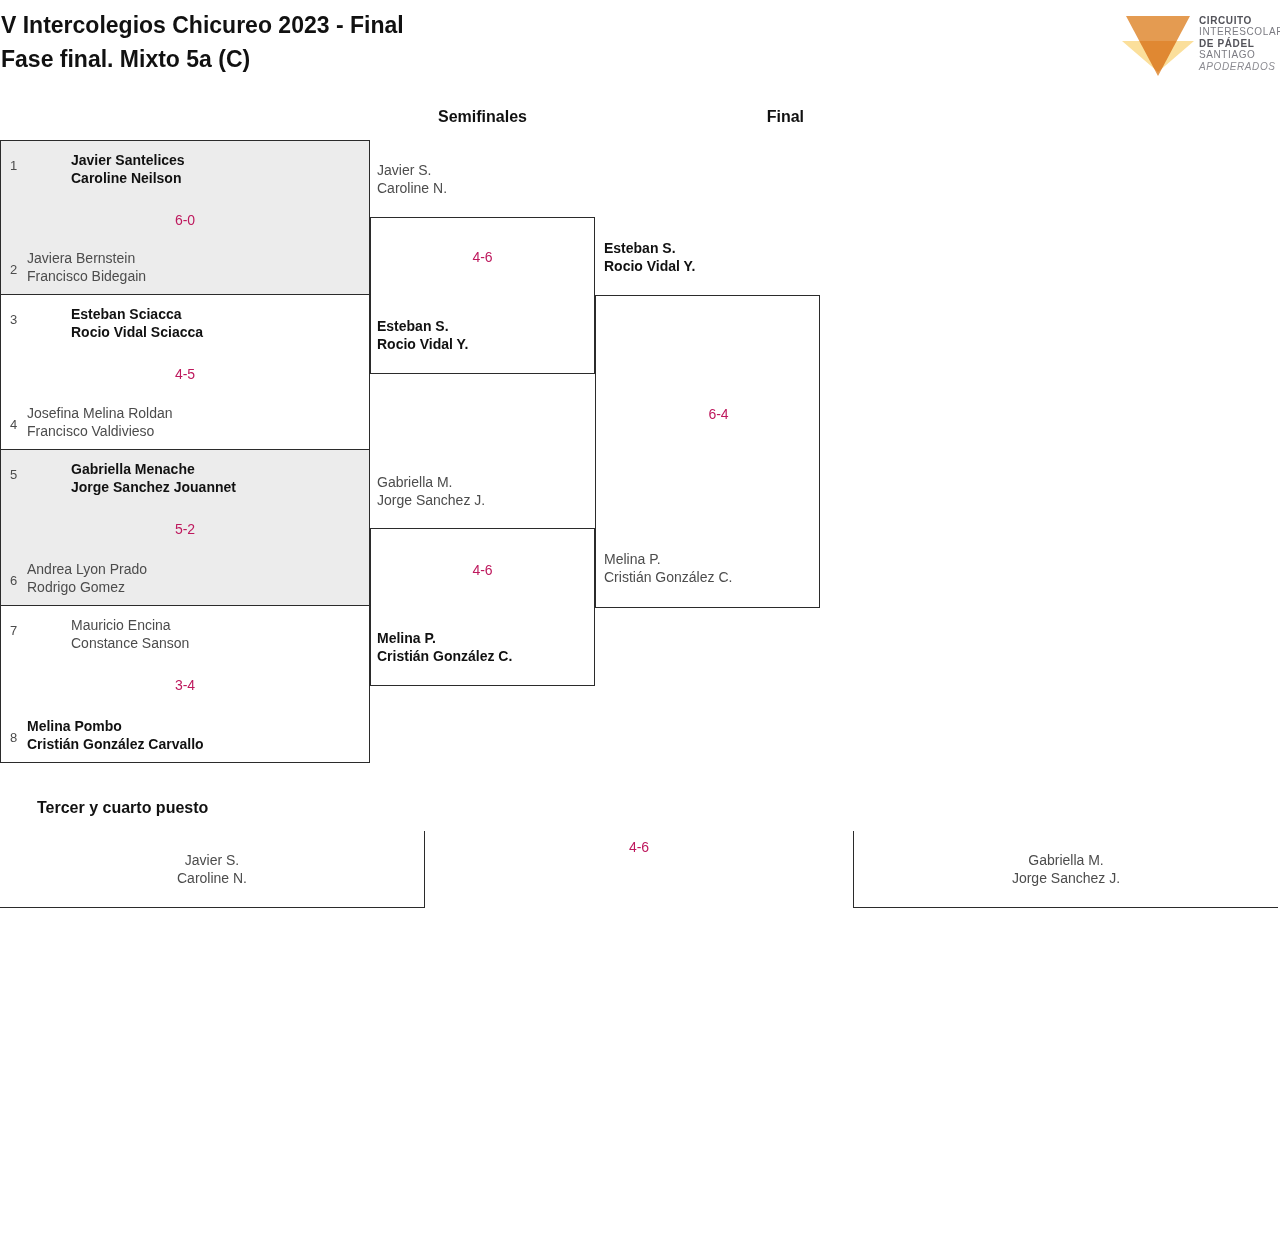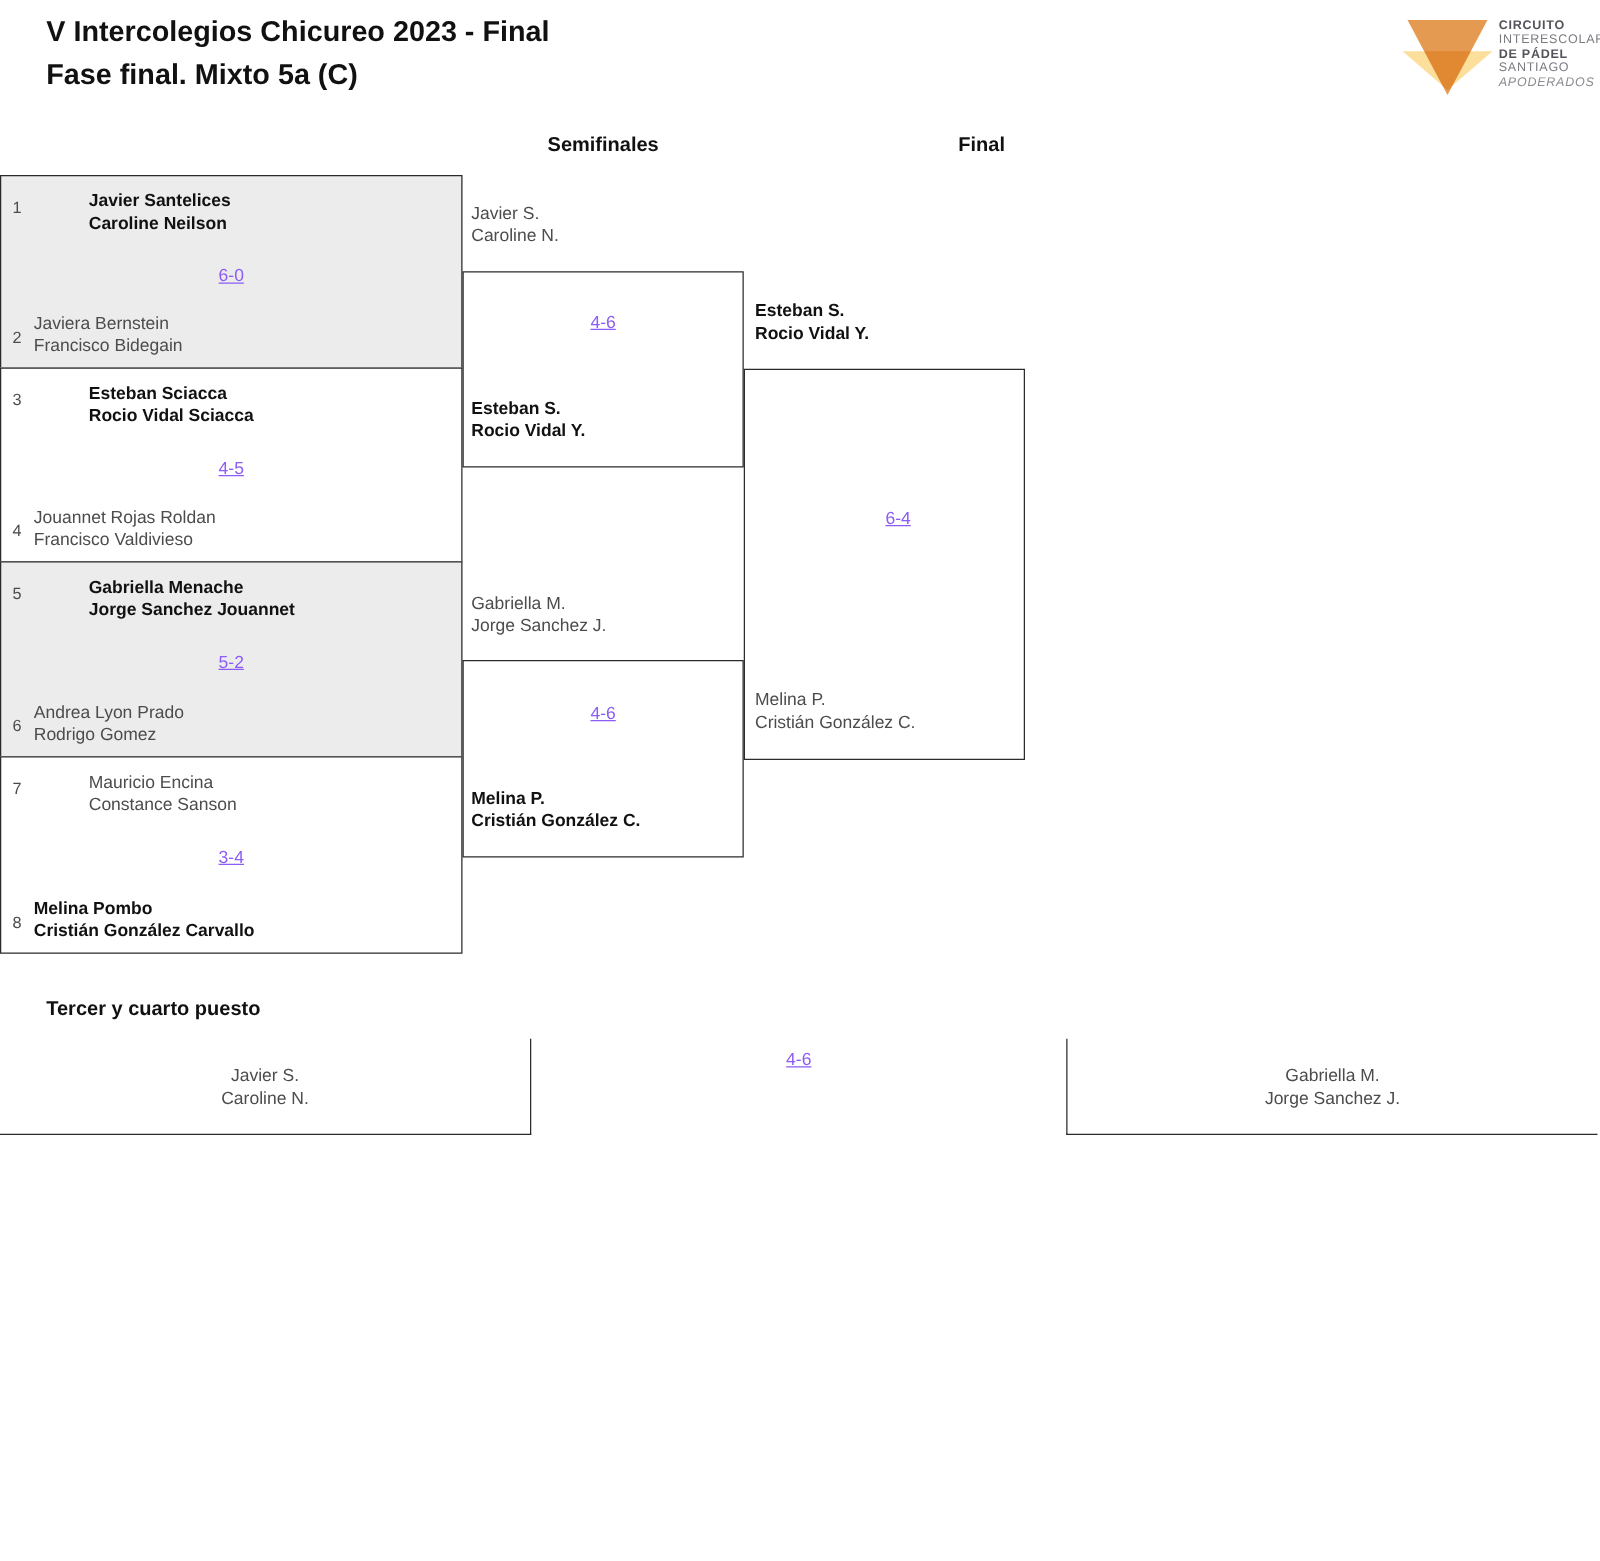--- a/index.html
+++ b/index.html
@@ -2,21 +2,21 @@
 <html><head>
 <meta charset="utf-8">
 <style>
   html,body{margin:0;padding:0;background:#fff;}
   .page{
     position:relative;width:1280px;height:1249px;background:#fff;overflow:hidden;
     font-family:"Liberation Sans",sans-serif;color:#111;
   }
   .abs{position:absolute;}
   
-  .title{left:1px;top:8px;font-size:23px;font-weight:bold;line-height:34px;color:#111;white-space:pre;margin-left:36px;}
+  .title{left:1px;top:8px;font-size:23px;font-weight:bold;line-height:34px;color:#111;white-space:pre;}
   .logo-icon{left:1122px;top:13px;width:72px;height:64px;}
   .logo-text{left:1199px;top:15px;font-size:10px;line-height:11.4px;letter-spacing:.6px;white-space:nowrap;}
   .logo-text .b{font-weight:bold;color:#53535a;}
   .logo-text .r{color:#7b7b82;}
   .logo-text .i{font-style:italic;color:#8b8b91;}
   
   .colhead{top:108px;height:22px;font-size:16px;font-weight:600;text-align:center;color:#111;}
   .ch1{left:0;width:370px;}
   .ch2{left:370px;width:225px;}
   .ch3{left:579px;width:225px;text-align:right;}
@@ -27,21 +27,21 @@
   .qf3{top:449px;height:157px;background:#ececec;}
   .qf4{top:605px;height:158px;background:#fff;}
   .seed{position:absolute;left:9px;width:16px;font-size:13px;color:#4c4c4c;}
   .seed.t{top:17px;}
   .seed.b{bottom:17px;}
   .pair{position:absolute;left:26px;font-size:14px;line-height:18px;}
   .pair.t{top:10px;margin-left:44px;}
   .pair.b{bottom:9px;}
   .w{font-weight:bold;color:#111;}
   .l{font-weight:normal;color:#4c4c4c;}
-  .score{font-size:14px;color:#8b5cf6;text-align:center;text-decoration:underline;}
+  .score{font-size:14px;color:#be185d;text-align:center;}
   .qf .score{position:absolute;left:0;right:0;top:71px;}
   
   .rect{border:1px solid #2b2b2b;box-sizing:border-box;background:transparent;}
   .sf1{left:370px;top:217px;width:225px;height:157px;}
   .sf2{left:370px;top:528px;width:225px;height:158px;}
   .fin{left:595px;top:295px;width:225px;height:313px;}
   .lbl{font-size:14px;line-height:18px;white-space:nowrap;}
   .sfscore{left:370px;width:225px;}
   .fscore{left:595px;width:225px;}
   
@@ -90,21 +90,21 @@
 
   <div class="abs qf qf2">
     <div class="seed t">3</div>
     <div class="pair t w">
       <div>Esteban Sciacca</div>
       <div>Rocio Vidal Sciacca</div>
     </div>
     <div class="score">4-5</div>
     <div class="seed b">4</div>
     <div class="pair b l">
-      <div>Jouannet Rojas Roldan</div>
+      <div>Josefina Melina Roldan</div>
       <div>Francisco Valdivieso</div>
     </div>
   </div>
 
   <div class="abs qf qf3">
     <div class="seed t">5</div>
     <div class="pair t w">
       <div>Gabriella Menache</div>
       <div>Jorge Sanchez Jouannet</div>
     </div>

